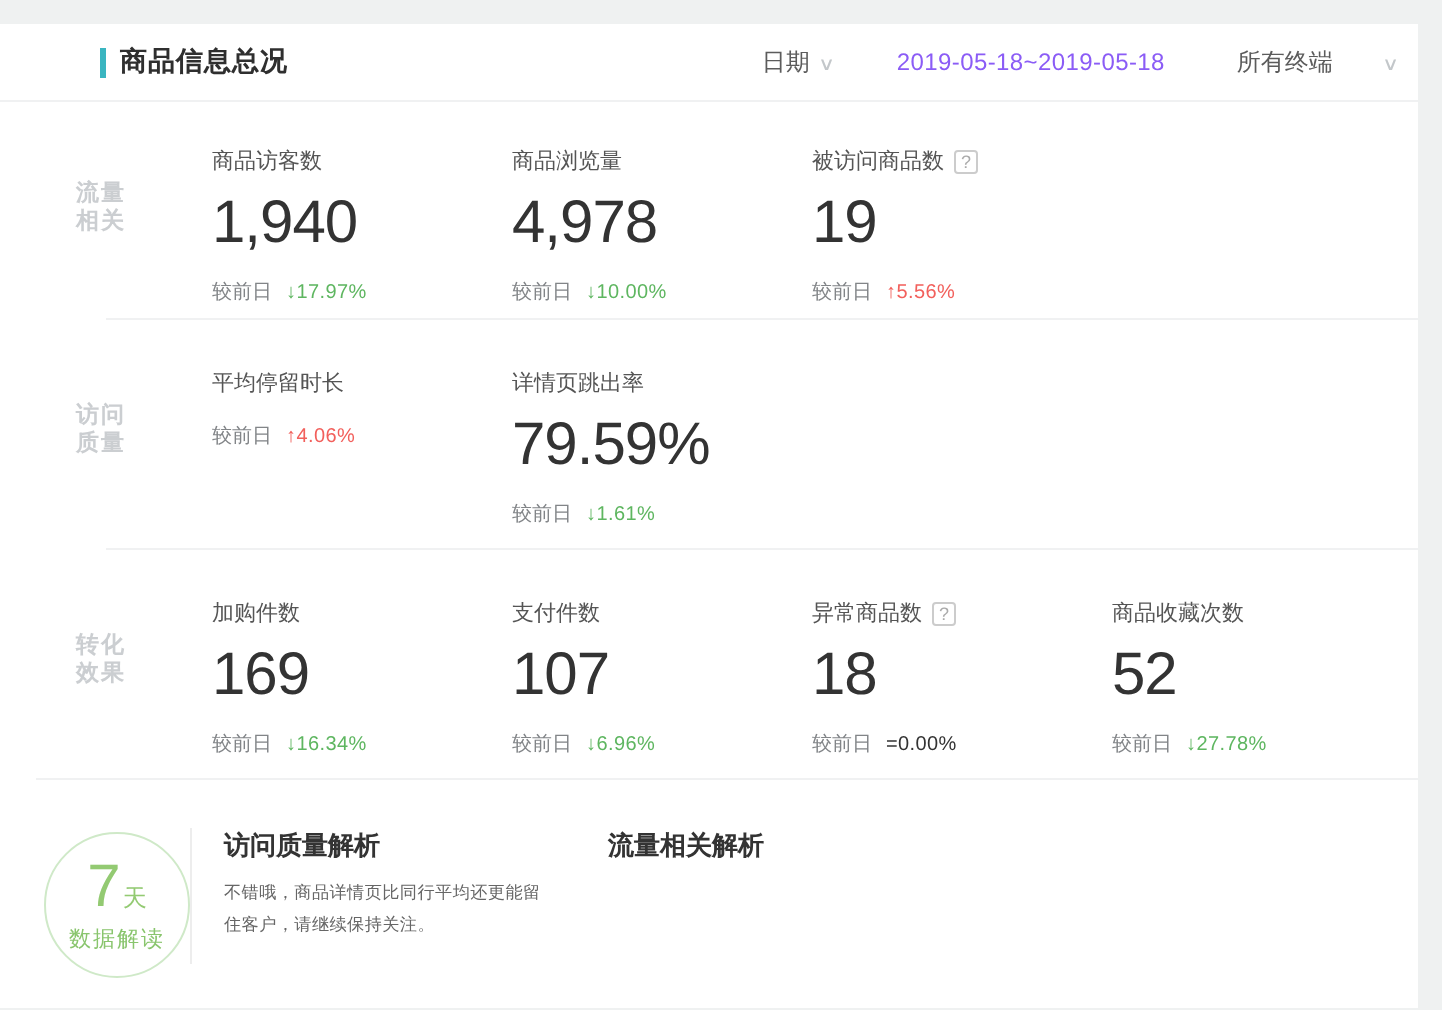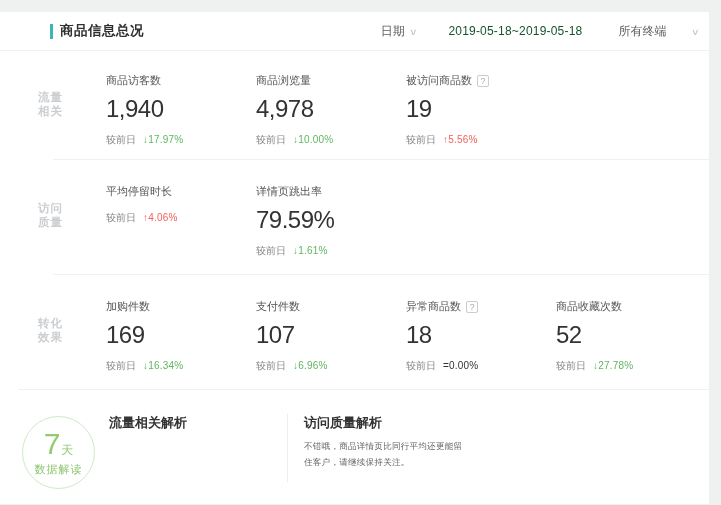--- a/index.html
+++ b/index.html
@@ -14,39 +14,39 @@
   .panel { position:absolute; left:0; top:12px; width:709px; height:492px; background:#ffffff; }
 
   
   .header { height:38px; display:flex; align-items:center; }
   .title-wrap { display:flex; align-items:center; margin-left:50px; }
   .accent-bar { width:3px; height:15px; background:#3ab5c0; margin-right:7px; }
   .page-title { font-size:13.5px; font-weight:bold; color:#2f2f2f; margin:0; letter-spacing:0.5px; }
   .controls { margin-left:auto; display:flex; align-items:center; font-size:12px; color:#5c5c5c; }
   .chev { color:#c3c7ca; font-size:9px; margin-left:5px; transform:scaleX(1.3); display:inline-block; }
   .date-dd { margin-right:32px; cursor:pointer; }
-  .date-range { margin-right:36px; color:#14532d; letter-spacing:0.2px; cursor:pointer; }
+  .date-range { margin-right:36px; color:#8b5cf6; letter-spacing:0.2px; cursor:pointer; }
   .terminal-dd { margin-right:10px; cursor:pointer; }
   .terminal-dd .chev { margin-left:26px; }
 
   .divider { border-top:1px solid #f0f1f2; height:0; }
   .divider.full { width:709px; }
   .divider.inset { margin-left:53px; width:656px; }
   .divider.wide { margin-left:18px; width:691px; }
 
   
   .m-row { display:flex; padding-left:38px; }
   .m-row.r0 { height:108px; padding-top:22px; }
   .m-row.r1, .m-row.r2 { height:114px; padding-top:24px; }
   .section-label { width:68px; padding-top:17px; font-size:11.5px; font-weight:bold; color:#cbced1; line-height:14px; letter-spacing:1px; }
   .metric { width:150px; }
   .m-label { font-size:11px; color:#555; display:flex; align-items:center; }
   .help { display:inline-block; width:12px; height:12px; border:1px solid #ccc; border-radius:2px;
           color:#aaa; font-size:9px; line-height:10px; text-align:center; margin-left:5px; cursor:pointer; }
-  .m-value { margin-top:9px; font-size:24px; color:#333; line-height:1.0; letter-spacing:-0.5px; }
+  .m-value { margin-top:9px; font-size:30px; color:#333; line-height:1.0; letter-spacing:-0.5px; }
   .m-compare { margin-top:12px; font-size:10px; color:#828588; }
   .m-compare .pct { margin-left:7px; letter-spacing:0.2px;margin-top:47px; }
 
   
   .insights { display:flex; align-items:flex-start; padding:24px 0 0 22px; height:113px; }
   .badge { width:73px; height:73px; border-radius:50%; border:1px solid #cfe9c8; margin-top:2px;
            display:flex; flex-direction:column; align-items:center; justify-content:center; }
   .badge-line { display:flex; align-items:baseline; }
   .badge-num { font-size:30px; color:#93ca72; line-height:1; }
   .badge-unit { font-size:12px; color:#93ca72; margin-left:1px; }
@@ -167,23 +167,23 @@
 
   <div class="insights">
     <div class="badge">
       <div class="badge-line">
         <span class="badge-num" style="color: rgb(147, 202, 114);">7</span>
         <span class="badge-unit" style="color: rgb(147, 202, 114);">天</span>
       </div>
       <div class="badge-caption">数据解读</div>
     </div>
     <div id="insight-cols" style="display:flex;">
-        <div class="insight-col col0">
-          <div class="insight-title">流量相关解析</div>
-        </div>
         <div class="insight-col col1">
           <div class="insight-title">访问质量解析</div>
           <div class="insight-body"><span>不错哦，商品详情页比同行平均还更能留住客户，请继续保持关注。</span></div>
+        </div>
+        <div class="insight-col col0">
+          <div class="insight-title">流量相关解析</div>
         </div>
       </div>
   </div>
 
 </div>
 
 </body></html>

